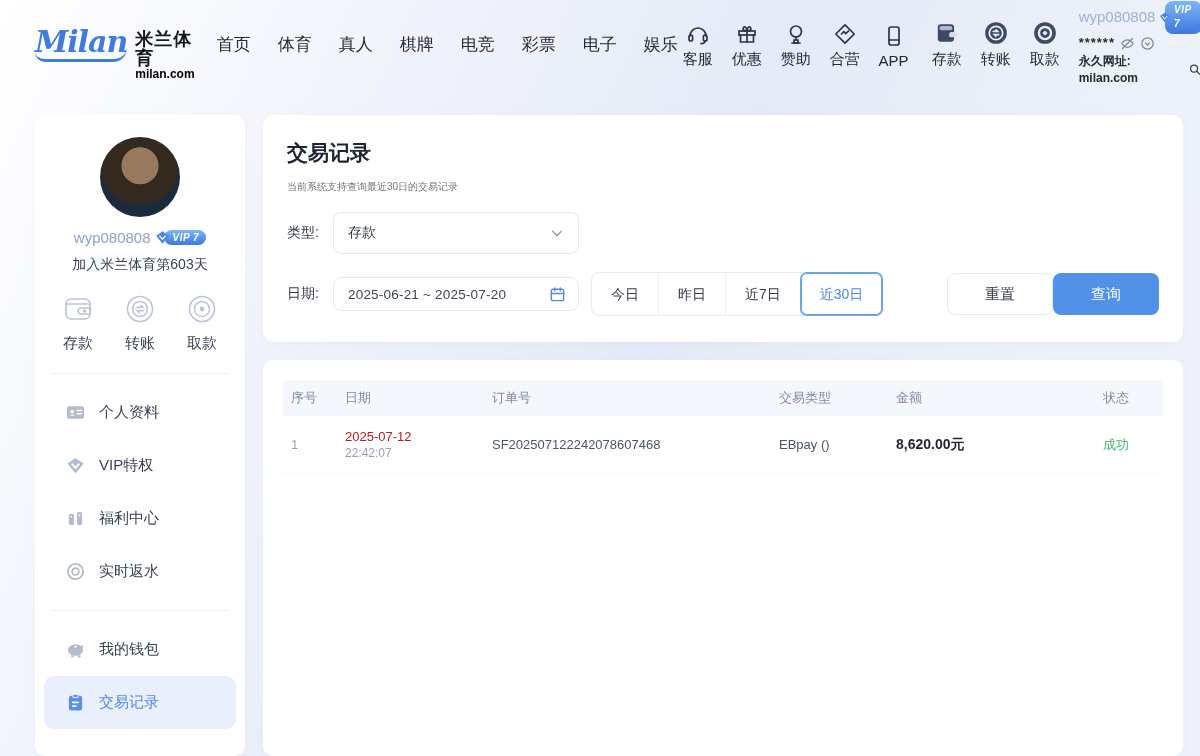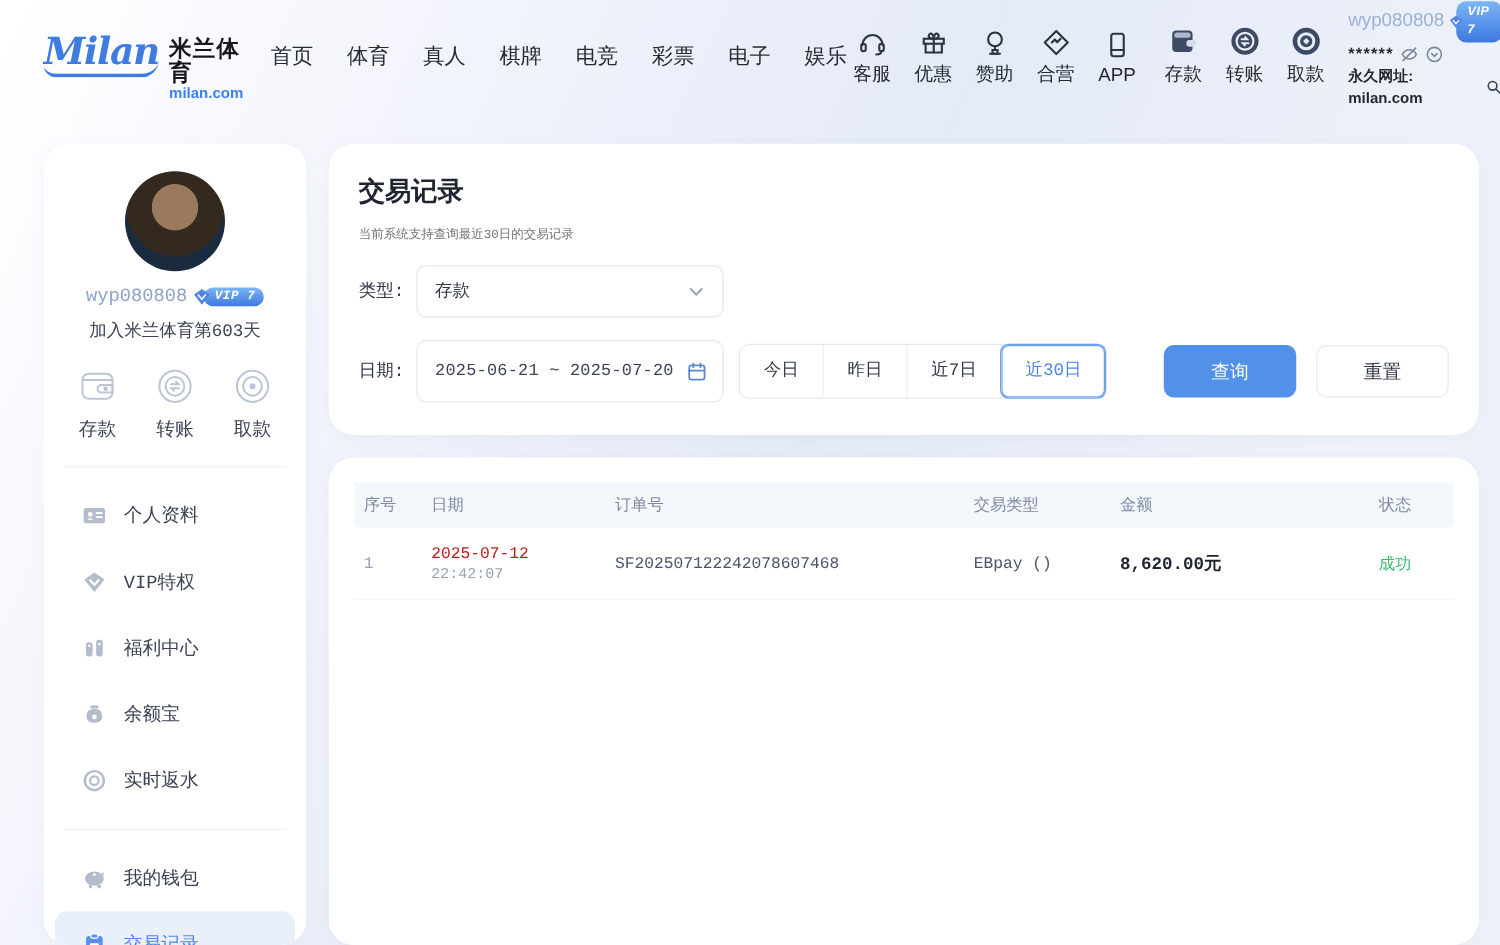--- a/index.html
+++ b/index.html
@@ -8,21 +8,21 @@
     font-family:"Liberation Sans", sans-serif;
     background: linear-gradient(115deg,#ffffff 0%,#f2f4fc 25%,#e4eaf7 52%,#edf1f9 78%,#eef1f9 100%);
     color:#262b36;
   }
   
   .header { height:88px; display:flex; align-items:center; padding:0 16px 0 35px; }
   .logo { display:flex; align-items:center; gap:8px; cursor:pointer; }
   .logo-script { font-family:"DejaVu Serif", serif; font-style:italic; font-weight:800; font-size:30px; color:#3f7be0; letter-spacing:-1px; border-bottom:3px solid #3f7be0; border-radius:0 0 14px 10px; line-height:1; padding-bottom:2px; }
   .logo-text { display:flex; flex-direction:column; line-height:1.05;margin-top:23px; }
   .logo-cn { font-size:18px; font-weight:900; color:#16181d; letter-spacing:1px; }
-  .logo-domain { font-size:12px; font-weight:800; color:#3b82f6; }
+  .logo-domain { font-size:12px; font-weight:800; color:#000000; }
   .nav { display:flex; margin-left:22px; gap:27px; }
   .nav-item { font-size:17px; font-weight:500; color:#262b36; cursor:pointer; white-space:nowrap; }
   .toolbar { margin-left:auto; display:flex; align-items:flex-end; gap:9px; }
   .tool { display:flex; flex-direction:column; align-items:center; width:40px; cursor:pointer; }
   .tool + .gap { margin-left:4px; }
   .tool .ticon { height:26px; display:flex; align-items:flex-end; justify-content:center; color:#2e3442; }
   .tool .tlabel { font-size:15px; color:#232832; margin-top:4px; white-space:nowrap; }
   .userblock { margin-left:14px; line-height:1.45; }
   .user-line1 { display:flex; align-items:center; gap:4px; }
   .user-name { font-size:15px; color:#9fb0d6; font-weight:500; }
@@ -47,30 +47,30 @@
   .quick .qicon { width:34px; height:34px; color:#bcc5d6; }
   .quick .qlabel { font-size:15px; color:#3a4254; margin-top:8px; }
   .divider { height:1px; background:#eef1f6; margin:0 16px; }
   .menu { padding:12px 9px; }
   .menu-item { display:flex; align-items:center; gap:14px; height:53px; padding-left:22px; border-radius:10px; font-size:15px; color:#3a4254; cursor:pointer; }
   .menu-item .micon { width:19px; height:19px; color:#b3bccc; flex:0 0 auto; }
   .menu-item.active { background:#e9f0fc; color:#5187e6; }
   .menu-item.active .micon { color:#5b8fe8; }
   
   .main { flex:1; margin:27px 17px 0 18px; display:flex; flex-direction:column; gap:18px; min-width:0; }
-  .card { background:#fff; border-radius:20px; box-shadow:0 2px 10px rgba(90,110,160,.05);font-family:Liberation Mono, monospace; }
+  .card { background:#fff; border-radius:10px; box-shadow:0 2px 10px rgba(90,110,160,.05); }
   .filter-card { padding:24px 24px 26px; }
   .page-title { font-size:21px; font-weight:700; color:#1f2430; }
   .page-subtitle { font-size:10px; color:#737373; margin-top:13px; }
   .frow { display:flex; align-items:center; margin-top:18px; }
   .flabel { font-size:14px; color:#333947; width:46px; }
   .select-box { width:246px; height:42px; border:1px solid #e3e8f0; border-radius:8px; background:#fff; display:flex; align-items:center; padding:0 14px; cursor:pointer; }
   .select-value { font-size:14px; color:#333947; flex:1; }
   .chev { width:14px; height:14px; color:#99a3b5; }
-  .date-box { width:246px; height:50px; border:1px solid #e3e8f0; border-radius:8px; background:#fff; display:flex; align-items:center; padding:0 12px 0 14px; cursor:pointer; }
+  .date-box { width:246px; height:34px; border:1px solid #e3e8f0; border-radius:8px; background:#fff; display:flex; align-items:center; padding:0 12px 0 14px; cursor:pointer; }
   .date-value { font-size:13.5px; color:#3c4456; flex:1; letter-spacing:.2px; }
   .cal { width:17px; height:17px; color:#5a87d8; }
   .seg { display:flex; border:1px solid #e4e8f0; border-radius:8px; margin-left:12px; background:#fff; }
   .seg-cell { padding:0 19px; height:42px; line-height:42px; font-size:14px; color:#333947; border-right:1px solid #eceff4; cursor:pointer; }
   .seg-cell:last-child { border-right:none; }
   .seg-cell.active { box-shadow:0 0 0 1px #6fa0ea inset, 0 0 0 1px #6fa0ea; border-radius:6px; color:#4f86e6; border-right-color:transparent; background:#fff; z-index:1; }
   .fspacer { flex:1; }
   .btn { height:42px; width:106px; border-radius:8px; font-size:15px; display:flex; align-items:center; justify-content:center; cursor:pointer; }
   .btn-primary { background:#5291e8; color:#fff; }
   .btn-plain { background:#fff; color:#333947; border:1px solid #e5e9f1; margin-left:16px; }
@@ -295,28 +295,20 @@
       <div class="menu-item">
         <svg class="micon" viewBox="0 0 20 20">
             <rect x="3" y="5" width="5.5" height="12" rx="2.2" fill="currentColor"></rect>
             <rect x="11.5" y="3" width="5.5" height="14" rx="2.2" fill="currentColor"></rect>
             <circle cx="5.7" cy="8" r="1" fill="#fff"></circle>
             <circle cx="14.2" cy="6.5" r="1" fill="#fff"></circle>
           </svg>
         <span>福利中心</span>
       </div>
       <div class="menu-item">
-        <svg class="micon" viewBox="0 0 20 20">
-            <path d="M4 9c0-2 2.5-3.5 6-3.5S16 7 16 9c1.5 2.5 1 8-6 8s-7.5-5.5-6-8z" fill="currentColor"></path>
-            <rect x="6.5" y="2.5" width="7" height="2.6" rx="1.3" fill="currentColor"></rect>
-            <circle cx="10" cy="12" r="2" fill="#fff"></circle>
-          </svg>
-        <span>余额宝</span>
-      </div>
-      <div class="menu-item">
         <svg class="micon" viewBox="0 0 20 20" fill="none" stroke="currentColor">
             <circle cx="10" cy="10" r="8" stroke-width="2"></circle>
             <circle cx="10" cy="10" r="3.6" stroke-width="1.8"></circle>
           </svg>
         <span>实时返水</span>
       </div>
     </div>
 
     <div class="divider"></div>
 
@@ -367,22 +359,22 @@
               <path d="M6 2v3M12 2v3M2.5 8h13"></path>
             </svg>
         </div>
         <div class="seg">
           <span class="seg-cell">今日</span>
           <span class="seg-cell">昨日</span>
           <span class="seg-cell">近7日</span>
           <span class="seg-cell active">近30日</span>
         </div>
         <div class="fspacer"></div>
+        <div class="btn btn-plain">重置</div>
         <div class="btn btn-primary">查询</div>
-        <div class="btn btn-plain">重置</div>
       </div>
     </div>
 
     <div class="card table-card">
       <div class="tgrid thead">
         <span class="th">序号</span>
         <span class="th">日期</span>
         <span class="th">订单号</span>
         <span class="th">交易类型</span>
         <span class="th">金额</span>

